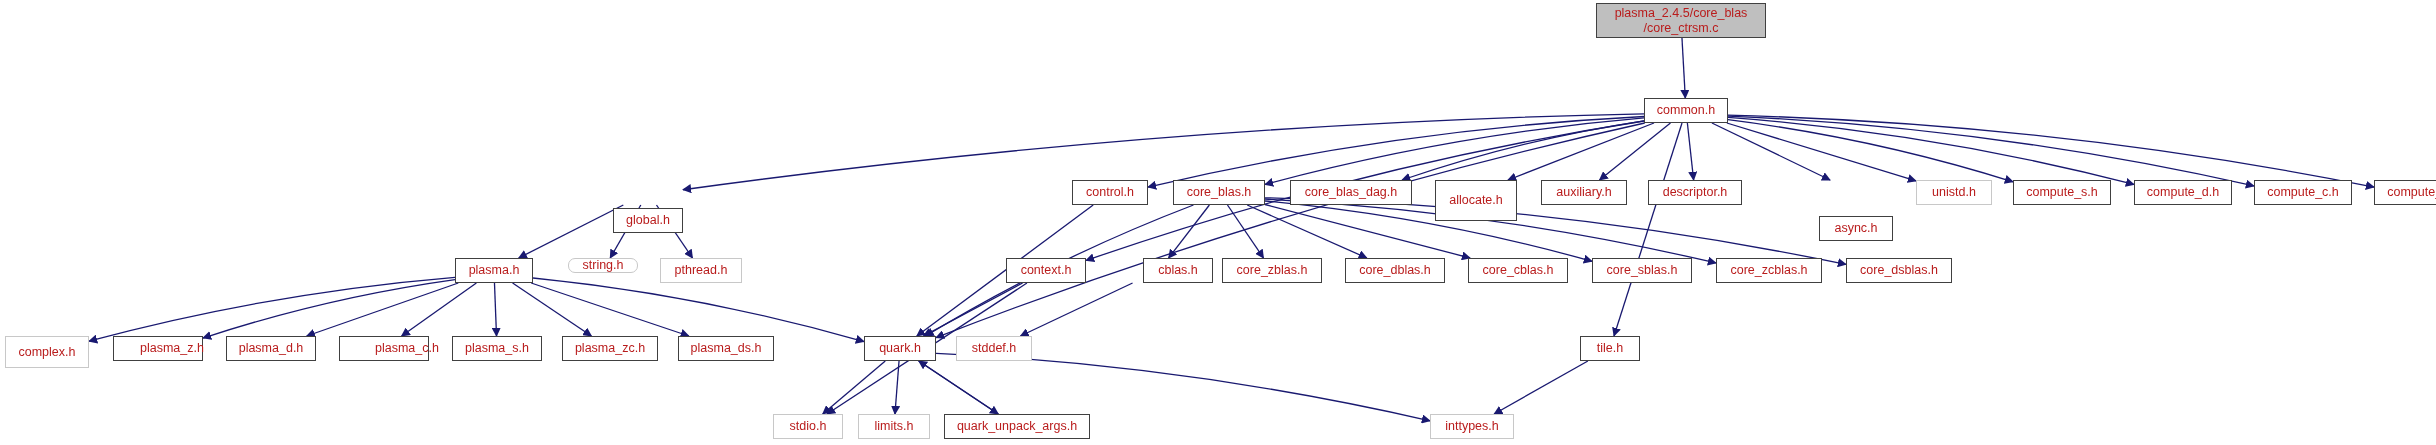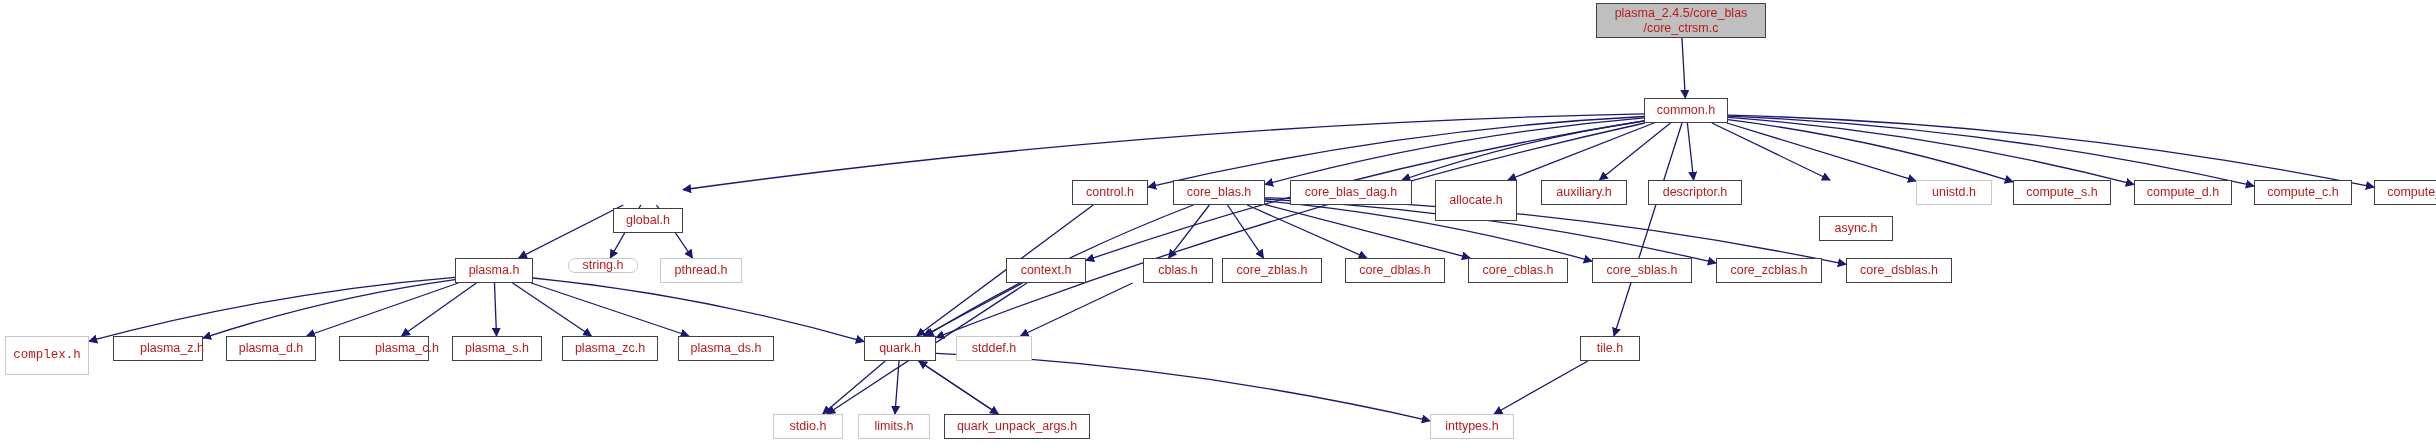--- a/index.html
+++ b/index.html
@@ -125,21 +125,21 @@
       <div class="node sys" style="left: 568px; top: 258px; width: 70px; height: 15px; border-radius: 7px;">string.h</div>
       <div class="node sys" style="left: 660px; top: 258px; width: 82px; height: 25px;">pthread.h</div>
       <div class="node" style="left: 1006px; top: 258px; width: 80px; height: 25px;">context.h</div>
       <div class="node" style="left: 1124px; top: 258px; width: 70px; height: 25px; margin-left: 19px;">cblas.h</div>
       <div class="node" style="left: 1222px; top: 258px; width: 100px; height: 25px;">core_zblas.h</div>
       <div class="node" style="left: 1345px; top: 258px; width: 100px; height: 25px;">core_dblas.h</div>
       <div class="node" style="left: 1468px; top: 258px; width: 100px; height: 25px;">core_cblas.h</div>
       <div class="node" style="left: 1592px; top: 258px; width: 100px; height: 25px;">core_sblas.h</div>
       <div class="node" style="left: 1716px; top: 258px; width: 106px; height: 25px;">core_zcblas.h</div>
       <div class="node" style="left: 1846px; top: 258px; width: 106px; height: 25px;">core_dsblas.h</div>
-      <div class="node sys" style="left: 5px; top: 336px; width: 84px; height: 39px; font-family: Liberation Mono, monospace;">complex.h</div>
+      <div class="node sys" style="left: 5px; top: 336px; width: 84px; height: 32px;">complex.h</div>
       <div class="node" style="left: 113px; top: 336px; width: 90px; height: 25px; padding-left: 28px;">plasma_z.h</div>
       <div class="node" style="left: 226px; top: 336px; width: 90px; height: 25px;">plasma_d.h</div>
       <div class="node" style="left: 339px; top: 336px; width: 90px; height: 25px; padding-left: 46px;">plasma_c.h</div>
       <div class="node" style="left: 452px; top: 336px; width: 90px; height: 25px;">plasma_s.h</div>
       <div class="node" style="left: 562px; top: 336px; width: 96px; height: 25px;">plasma_zc.h</div>
       <div class="node" style="left: 678px; top: 336px; width: 96px; height: 25px;">plasma_ds.h</div>
       <div class="node" style="left: 864px; top: 336px; width: 72px; height: 25px;">quark.h</div>
       <div class="node sys" style="left: 956px; top: 336px; width: 76px; height: 25px;">stddef.h</div>
       <div class="node" style="left: 1580px; top: 336px; width: 60px; height: 25px;">tile.h</div>
       <div class="node sys" style="left: 773px; top: 414px; width: 70px; height: 25px;">stdio.h</div>

